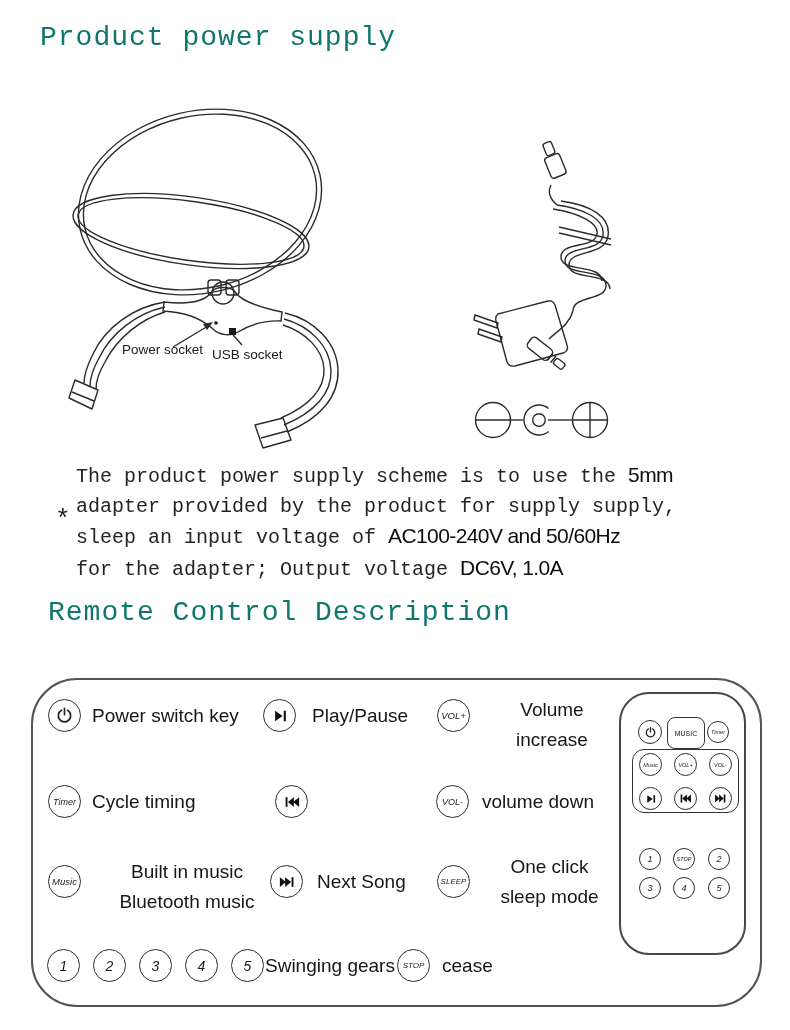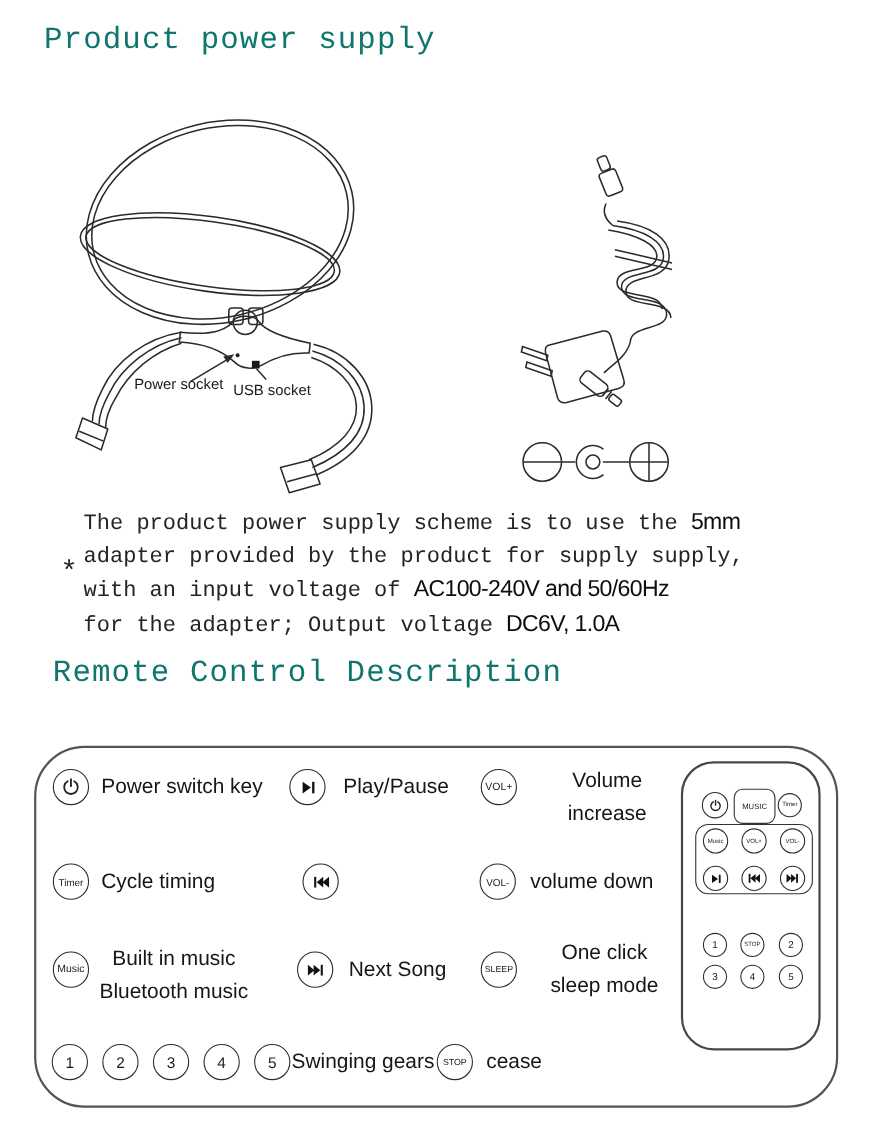--- a/index.html
+++ b/index.html
@@ -9,21 +9,21 @@
   .h1 { position:absolute; font-family:"Liberation Mono","DejaVu Sans Mono",monospace;
         font-size:28px; font-weight:500; letter-spacing:1px; color:#0f766e; white-space:nowrap; }
   .note { position:absolute; left:76px; top:460px; font-family:"Liberation Mono","DejaVu Sans Mono",monospace;
           font-size:20px; line-height:29.5px; color:#242424; white-space:nowrap; }
   .note b { font-family:"Liberation Sans",sans-serif; font-size:21px; font-weight:400; letter-spacing:-0.6px; color:#0d0d0d; }
   .asterisk { position:absolute; left:-21px; top:46px; font-size:26px; color:#222; }
   .panel { position:absolute; left:31px; top:678px; width:731px; height:329px;
            border:2px solid #545454; border-radius:46px; background:#fff; box-sizing:border-box; }
   .c-btn { position:absolute; border:1.7px solid #2d2d2d; border-radius:50%;
            display:flex; align-items:center; justify-content:center;
-           background:#fff; box-sizing:border-box; color:#1a1a1a; letter-spacing:0; }
+           background:#fff; box-sizing:border-box; color:#1a1a1a; letter-spacing:0;font-style:italic; }
   .leg { width:33px; height:33px; }
   .lbl  { position:absolute; font-size:19px; line-height:28px; color:#161616; white-space:nowrap; }
   .lbl2 { position:absolute; font-size:19px; line-height:30px; text-align:center;
           white-space:pre-line; color:#161616; }
   .remote { position:absolute; left:586px; top:12px; width:127px; height:263px;
             border:2px solid #474747; border-radius:30px; box-sizing:border-box; background:#fff; }
   .r-grp { position:absolute; left:11px; top:55px; width:107px; height:64px;
            border:1.5px solid #333; border-radius:12px; box-sizing:border-box; }
   .tab { position:absolute; left:46px; top:23px; width:38px; height:32px;
          border:1.5px solid #333; border-radius:8px; box-sizing:border-box;
@@ -114,21 +114,21 @@
       <circle cx="125" cy="27" r="17.5"></circle>
       <path d="M108 27 L142 27"></path>
       <path d="M125 10 L125 44"></path>
     </g>
   </svg>
 
   <div class="note">
     <span class="asterisk">*</span>
     <div><span>The product power supply scheme is to use the </span><b>5mm</b></div>
     <div><span>adapter provided by the product for supply supply,</span></div>
-    <div><span>with an input voltage of </span><b>AC100-240V and 50/60Hz</b></div>
+    <div><span>sleep an input voltage of </span><b>AC100-240V and 50/60Hz</b></div>
     <div><span>for the adapter; Output voltage </span><b>DC6V, 1.0A</b></div>
   </div>
 
   <div class="h1" style="left:48px; top:597px;">Remote Control Description</div>
 
   <div class="panel">
 
     <div class="c-btn leg" style="left:15px; top:19px;">
       <svg width="19" height="19" viewBox="0 0 24 24">
         <path d="M12 3 V11" stroke="#222" stroke-width="2.1" stroke-linecap="round" fill="none"></path>
@@ -157,21 +157,21 @@
         <rect x="3.5" y="5.5" width="2.5" height="13" fill="#111"></rect>
         <polygon points="14.5,5.5 6.5,12 14.5,18.5" fill="#111"></polygon>
         <polygon points="21.5,5.5 13.5,12 21.5,18.5" fill="#111"></polygon>
       </svg>
     </div>
 
     <div class="c-btn leg f9" style="left:403px; top:105px;">VOL-</div>
     <div class="lbl" style="left:449px; top:108px;">volume down</div>
 
     <div class="c-btn leg f95" style="left:15px; top:185px;">Music</div>
-    <div class="lbl2" style="left:39px; top:177px; width:172px;">Built in music
+    <div class="lbl2" style="left:68px; top:177px; width:172px;">Built in music
 Bluetooth music</div>
 
     <div class="c-btn leg" style="left:237px; top:185px;">
       <svg width="18" height="18" viewBox="0 0 24 24">
         <polygon points="2.5,5.5 10.5,12 2.5,18.5" fill="#111"></polygon>
         <polygon points="9.5,5.5 17.5,12 9.5,18.5" fill="#111"></polygon>
         <rect x="18.1" y="5.5" width="2.5" height="13" fill="#111"></rect>
       </svg>
     </div>
     <div class="lbl" style="left:284px; top:188px;">Next Song</div>

